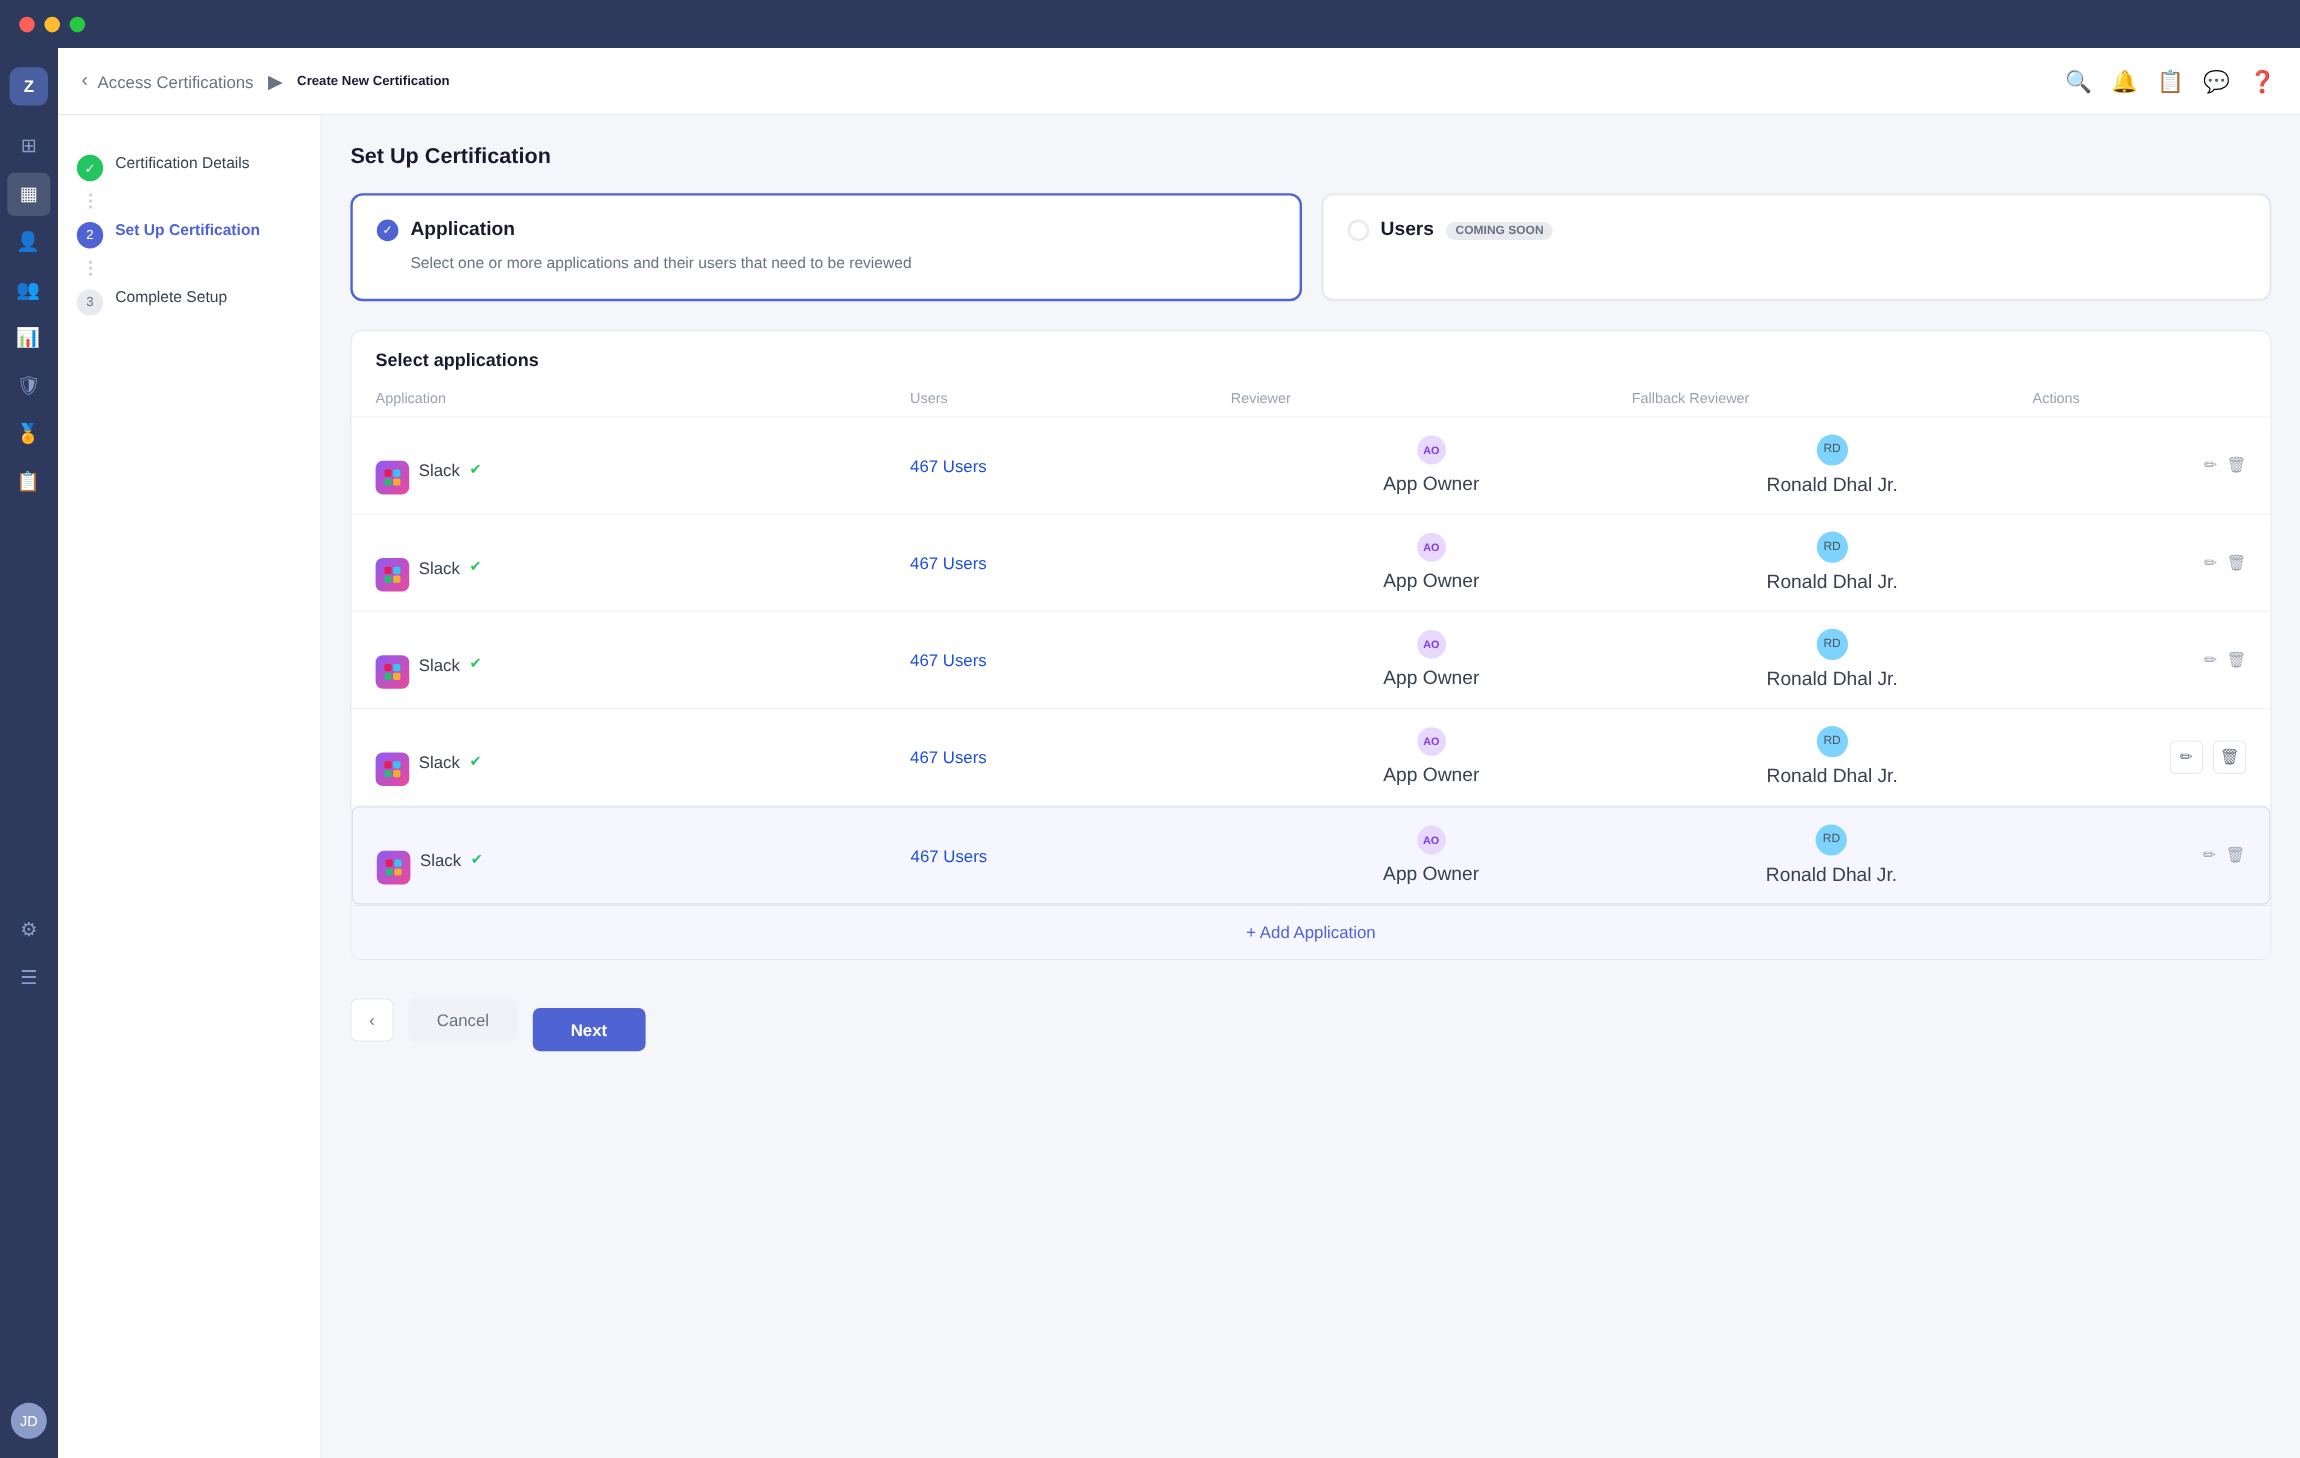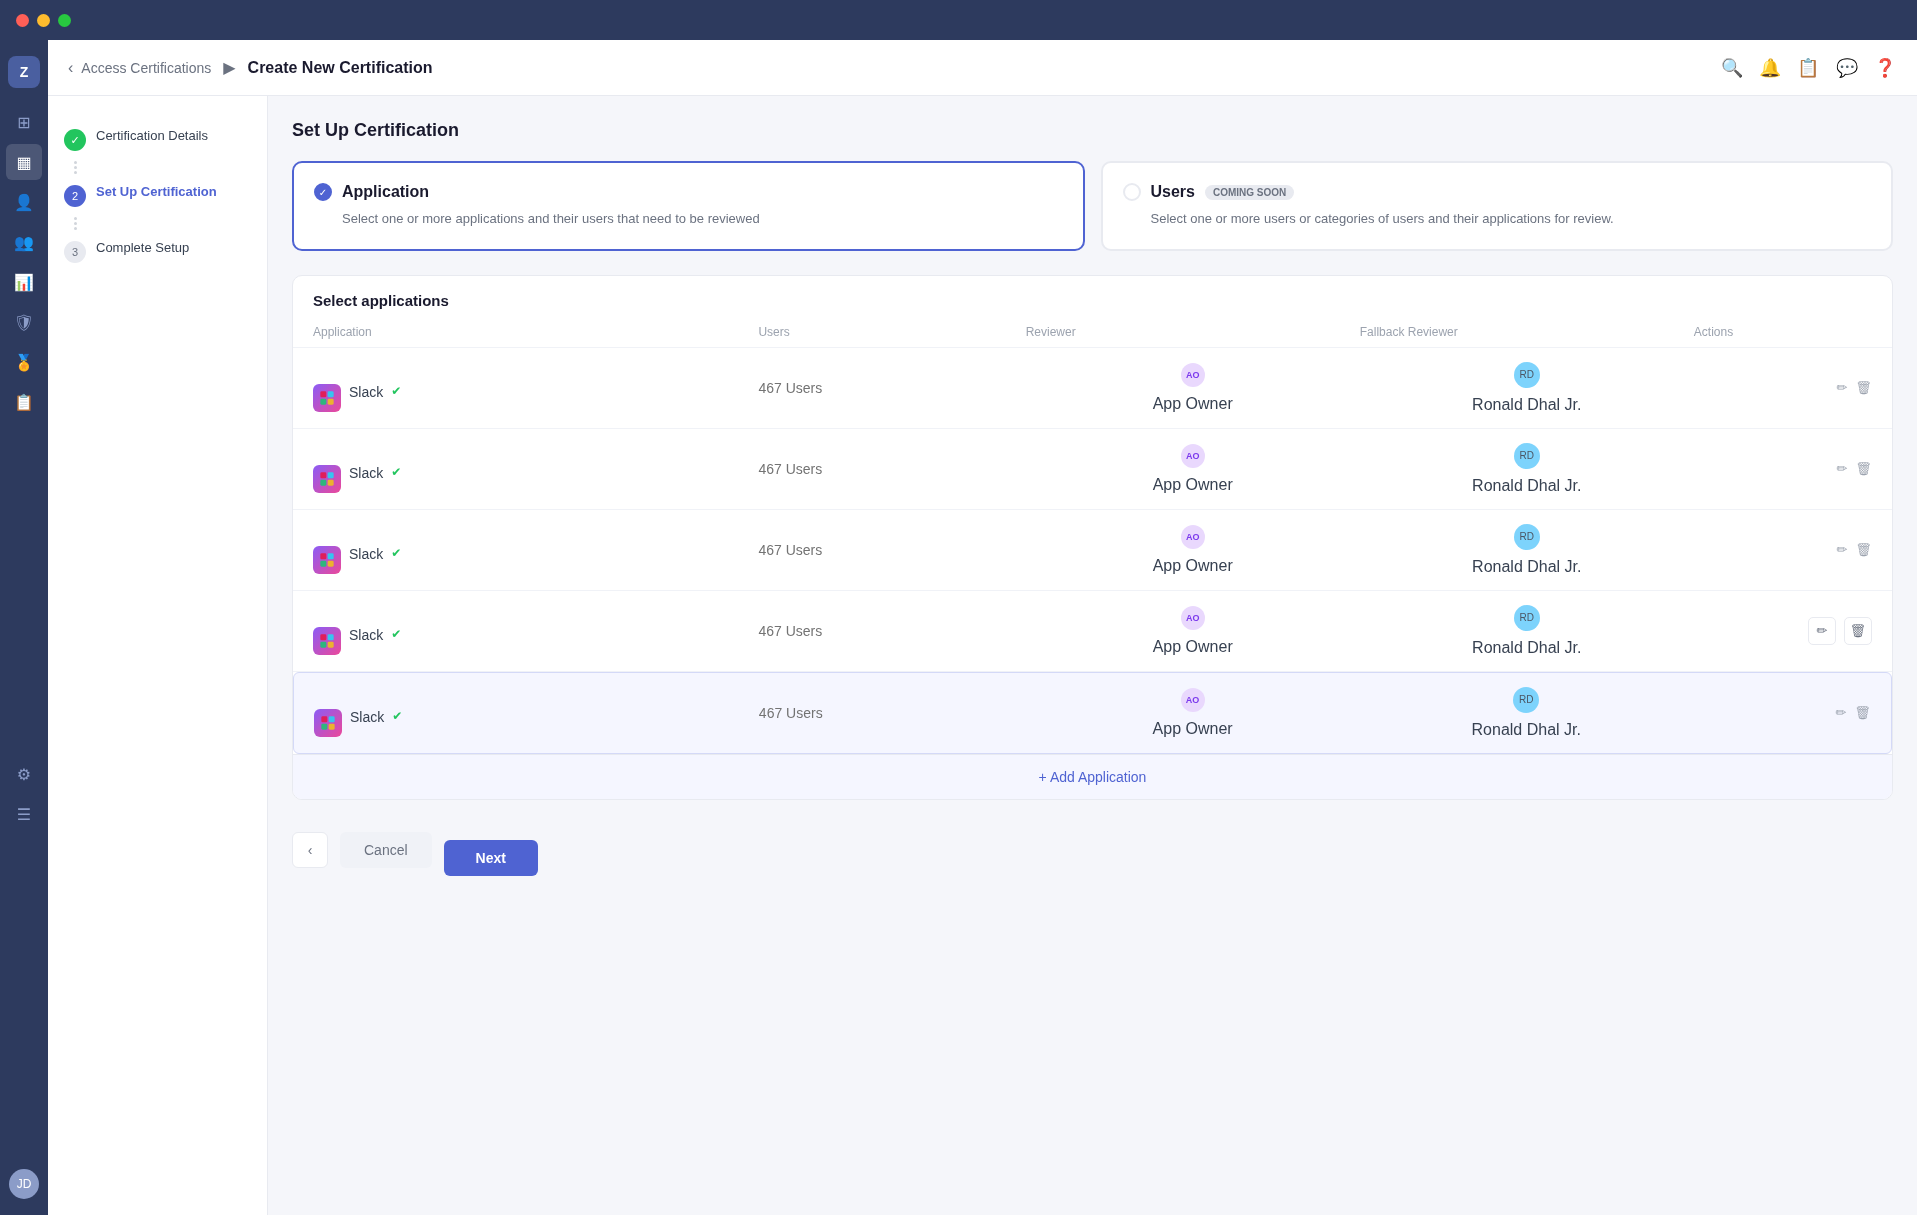--- a/index.html
+++ b/index.html
@@ -42,21 +42,21 @@
     }
 
     
     .topnav {
       background: white; height: 56px; display: flex; align-items: center; padding: 0 20px;
       border-bottom: 1px solid #e8eaf0; gap: 8px;
     }
     .topnav-back { color: #6b7280; cursor: pointer; font-size: 16px; display: flex; align-items: center; }
     .topnav-breadcrumb { color: #6b7280; font-size: 14px; }
     .topnav-arrow { color: #6b7280; margin: 0 4px; }
-    .topnav-title { color: #1a1a2e; font-size: 16px; font-weight: 700; }
+    .topnav-title { color: #1a1a2e; font-size: 11px; font-weight: 700; }
     .topnav-actions { margin-left: auto; display: flex; align-items: center; gap: 16px; color: #6b7280; font-size: 18px; }
     .topnav-actions span { cursor: pointer; }
 
     
     .layout { display: flex; flex: 1; overflow: hidden; }
     .left-panel {
       width: 220px; background: white; padding: 24px 16px;
       border-right: 1px solid #e8eaf0; flex-shrink: 0;
     }
     .step-item { display: flex; align-items: flex-start; gap: 10px; padding: 8px 0; }
@@ -116,21 +116,21 @@
     }
     .table-row:last-child { border-bottom: none; }
     .table-row.highlighted { background: #f5f6ff; border: 1.5px solid #d4d9f7; border-radius: 6px; }
     .app-cell { display: flex; align-items: flex-start; gap: 8px; margin-top: 20px; }
     .app-icon {
       width: 28px; height: 28px; border-radius: 6px; background: linear-gradient(135deg, #8b5cf6, #ec4899);
       display: flex; align-items: center; justify-content: center; font-size: 14px; flex-shrink: 0;
     }
     .app-name { font-size: 14px; color: #374151; font-weight: 500; }
     .check-badge { color: #22c55e; font-size: 12px; }
-    .users-cell { font-size: 14px; color: #737373; }
+    .users-cell { font-size: 14px; color: #1d4ed8; }
     .reviewer-cell { display: flex; align-items: center; gap: 8px; flex-direction: column; }
     .reviewer-avatar {
       width: 24px; height: 24px; border-radius: 50%; background: #e9d8fd;
       display: flex; align-items: center; justify-content: center; font-size: 9px; color: #7c3aed; font-weight: 600;
     }
     .reviewer-name { font-size: 16px; color: #374151; }
     .fallback-avatar {
       width: 26px; height: 26px; border-radius: 50%; background: #7dd3fc;
       overflow: hidden; display: flex; align-items: center; justify-content: center; font-size: 10px; color: #4b5563;
     }
@@ -244,21 +244,20 @@
           </div>
           <div class="option-desc">Select one or more applications and their users that need to be reviewed</div>
         </div>
 
         <div class="option-card">
           <div class="option-card-header">
             <div class="option-radio"></div>
             <span class="option-title">Users</span>
             <span class="coming-soon-badge">COMING SOON</span>
           </div>
-          <div class="option-desc">Select one or more users or categories of users and their applications for review.</div>
         </div>
       </div>
 
       <div class="apps-section">
         <div class="apps-section-title">Select applications</div>
 
         <div class="table-header">
           <div class="table-header-cell">Application</div>
           <div class="table-header-cell">Users</div>
           <div class="table-header-cell">Reviewer</div>

